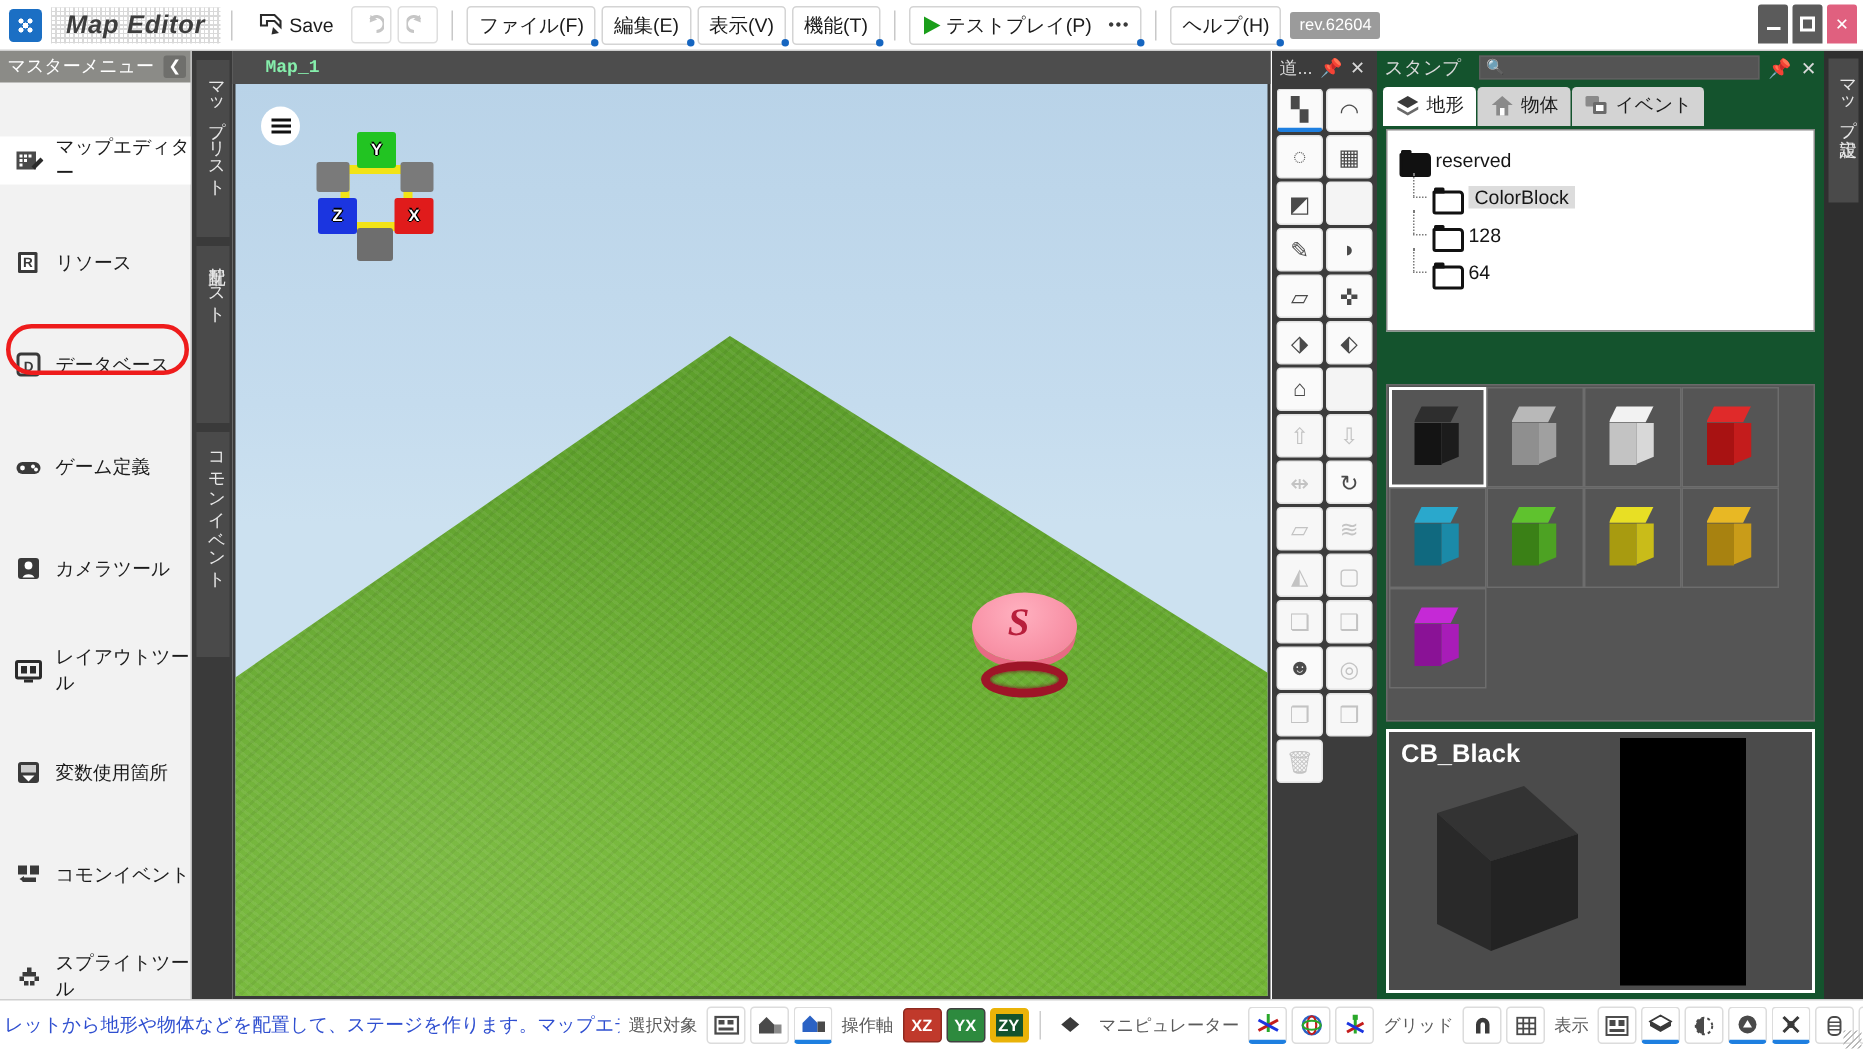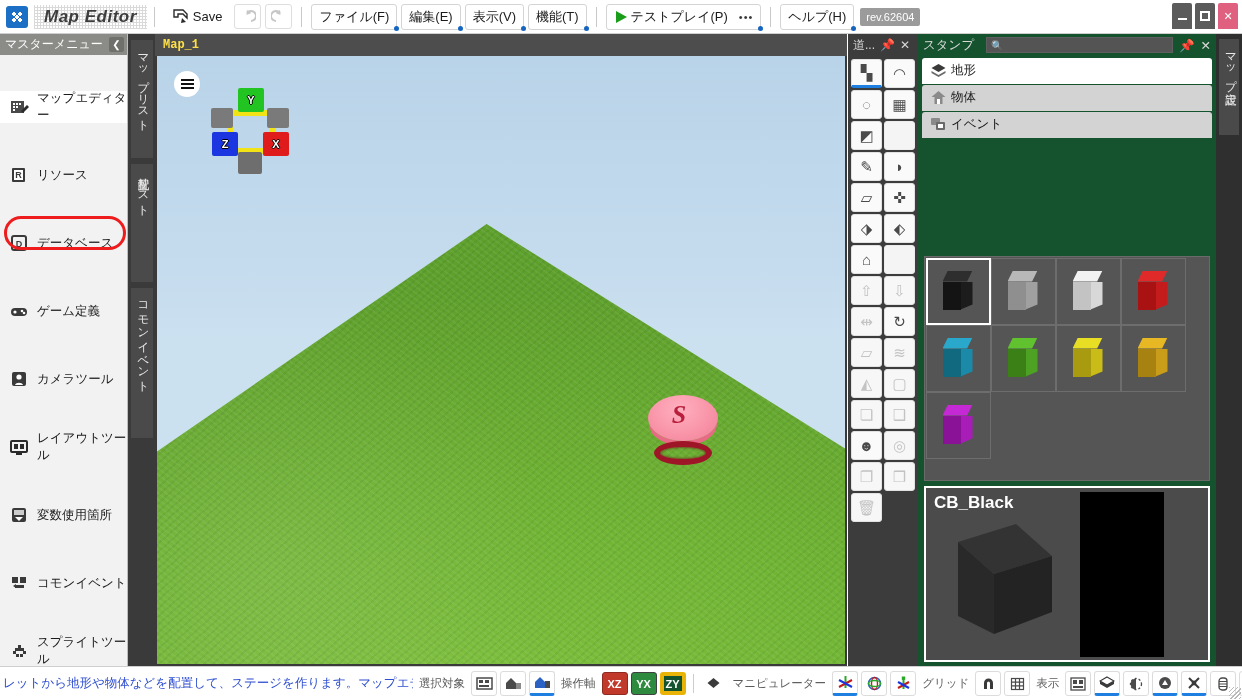--- a/index.html
+++ b/index.html
@@ -118,21 +118,21 @@
   .vtab.t2 { height: 118px; }
   .vtab.t3 { height: 150px; }
 
   
   .viewport {
     position:absolute; left:155px; top:34px; width:692px; height:632px;
     background:#3a3a3a;
   }
   .vp-tabbar { height:22px; background:#4d4d4d; display:flex; align-items:center; }
   .vp-tab {
-    font-size:12px; color:#fde047; padding: 2px 10px 3px 8px; font-weight:bold;
+    font-size:12px; color:#86efac; padding: 2px 10px 3px 22px; font-weight:bold;
     font-family: "Liberation Mono", monospace;
   }
   .vp-canvas {
     position:absolute; left:2px; top:22px; width:688px; height:608px;
     background: linear-gradient(180deg, #b9d3e8 0%, #c5dcee 35%, #cce1f0 48%);
     overflow:hidden;
   }
   .terrain {
     position:absolute; left:-40px; bottom:0; width:770px; height:440px;
     background:
@@ -218,21 +218,21 @@
   }
   .st-head {
     height:22px; display:flex; align-items:center; gap:6px; padding:0 5px;
     color:#d8d8d8; font-size:12.5px;
   }
   .st-search {
     flex:1; height:16px; background:#545454; border:1px solid #5f5f5f;
     display:flex; align-items:center; padding-left:4px; color:#bdbdbd; font-size:10px;
     margin-left: 6px;
   }
-  .st-tabs { display:flex; padding: 2px 4px 0 4px; gap:1px;flex-direction:column; }
+  .st-tabs { display:flex; padding: 2px 4px 0 4px; gap:1px; }
   .st-tab {
     display:flex; align-items:center; gap:4px; padding: 4px 8px 5px;
     font-size:12.5px; color:#1b1b1b; background:#d3d3d3;
     border-radius: 3px 3px 0 0;
   }
   .st-tab.active { background:#ffffff; }
   .tree {
     margin: 2px 6px 0; height: 135px; background:#fff; border:1px solid #8a8a8a;
     padding: 7px 0 0 8px; font-size:13px; color:#151515;
   }
@@ -647,20 +647,38 @@
       <div class="st-tab">
         <svg width="17" height="15" viewBox="0 0 17 15">
             <rect x="1" y="1" width="9" height="7" rx="1" fill="#8a8a8a"></rect>
             <rect x="6" y="5" width="9" height="8" rx="1" fill="#6a6a6a"></rect>
             <rect x="8" y="7" width="5" height="4" fill="#fff"></rect>
           </svg>
         <span>イベント</span>
       </div>
     </div>
 
+    <div class="tree" id="tree-root">
+        <div class="tree-row">
+          <span class="folder open"></span>
+          <span class="tree-lbl">reserved</span>
+        </div>
+        <div class="tree-row child">
+          <span class="folder"></span>
+          <span class="tree-lbl sel">ColorBlock</span>
+        </div>
+        <div class="tree-row child">
+          <span class="folder"></span>
+          <span class="tree-lbl">128</span>
+        </div>
+        <div class="tree-row child">
+          <span class="folder"></span>
+          <span class="tree-lbl">64</span>
+        </div>
+      </div>
 
     <div class="palette" id="palette-root">
         <div class="swatch selected">
           <div class="cube">
             <span class="top" style="background:#2e2e2e"></span>
             <span class="left" style="background:#141414"></span>
             <span class="right" style="background:#1c1c1c"></span>
           </div>
         </div>
         <div class="swatch">

